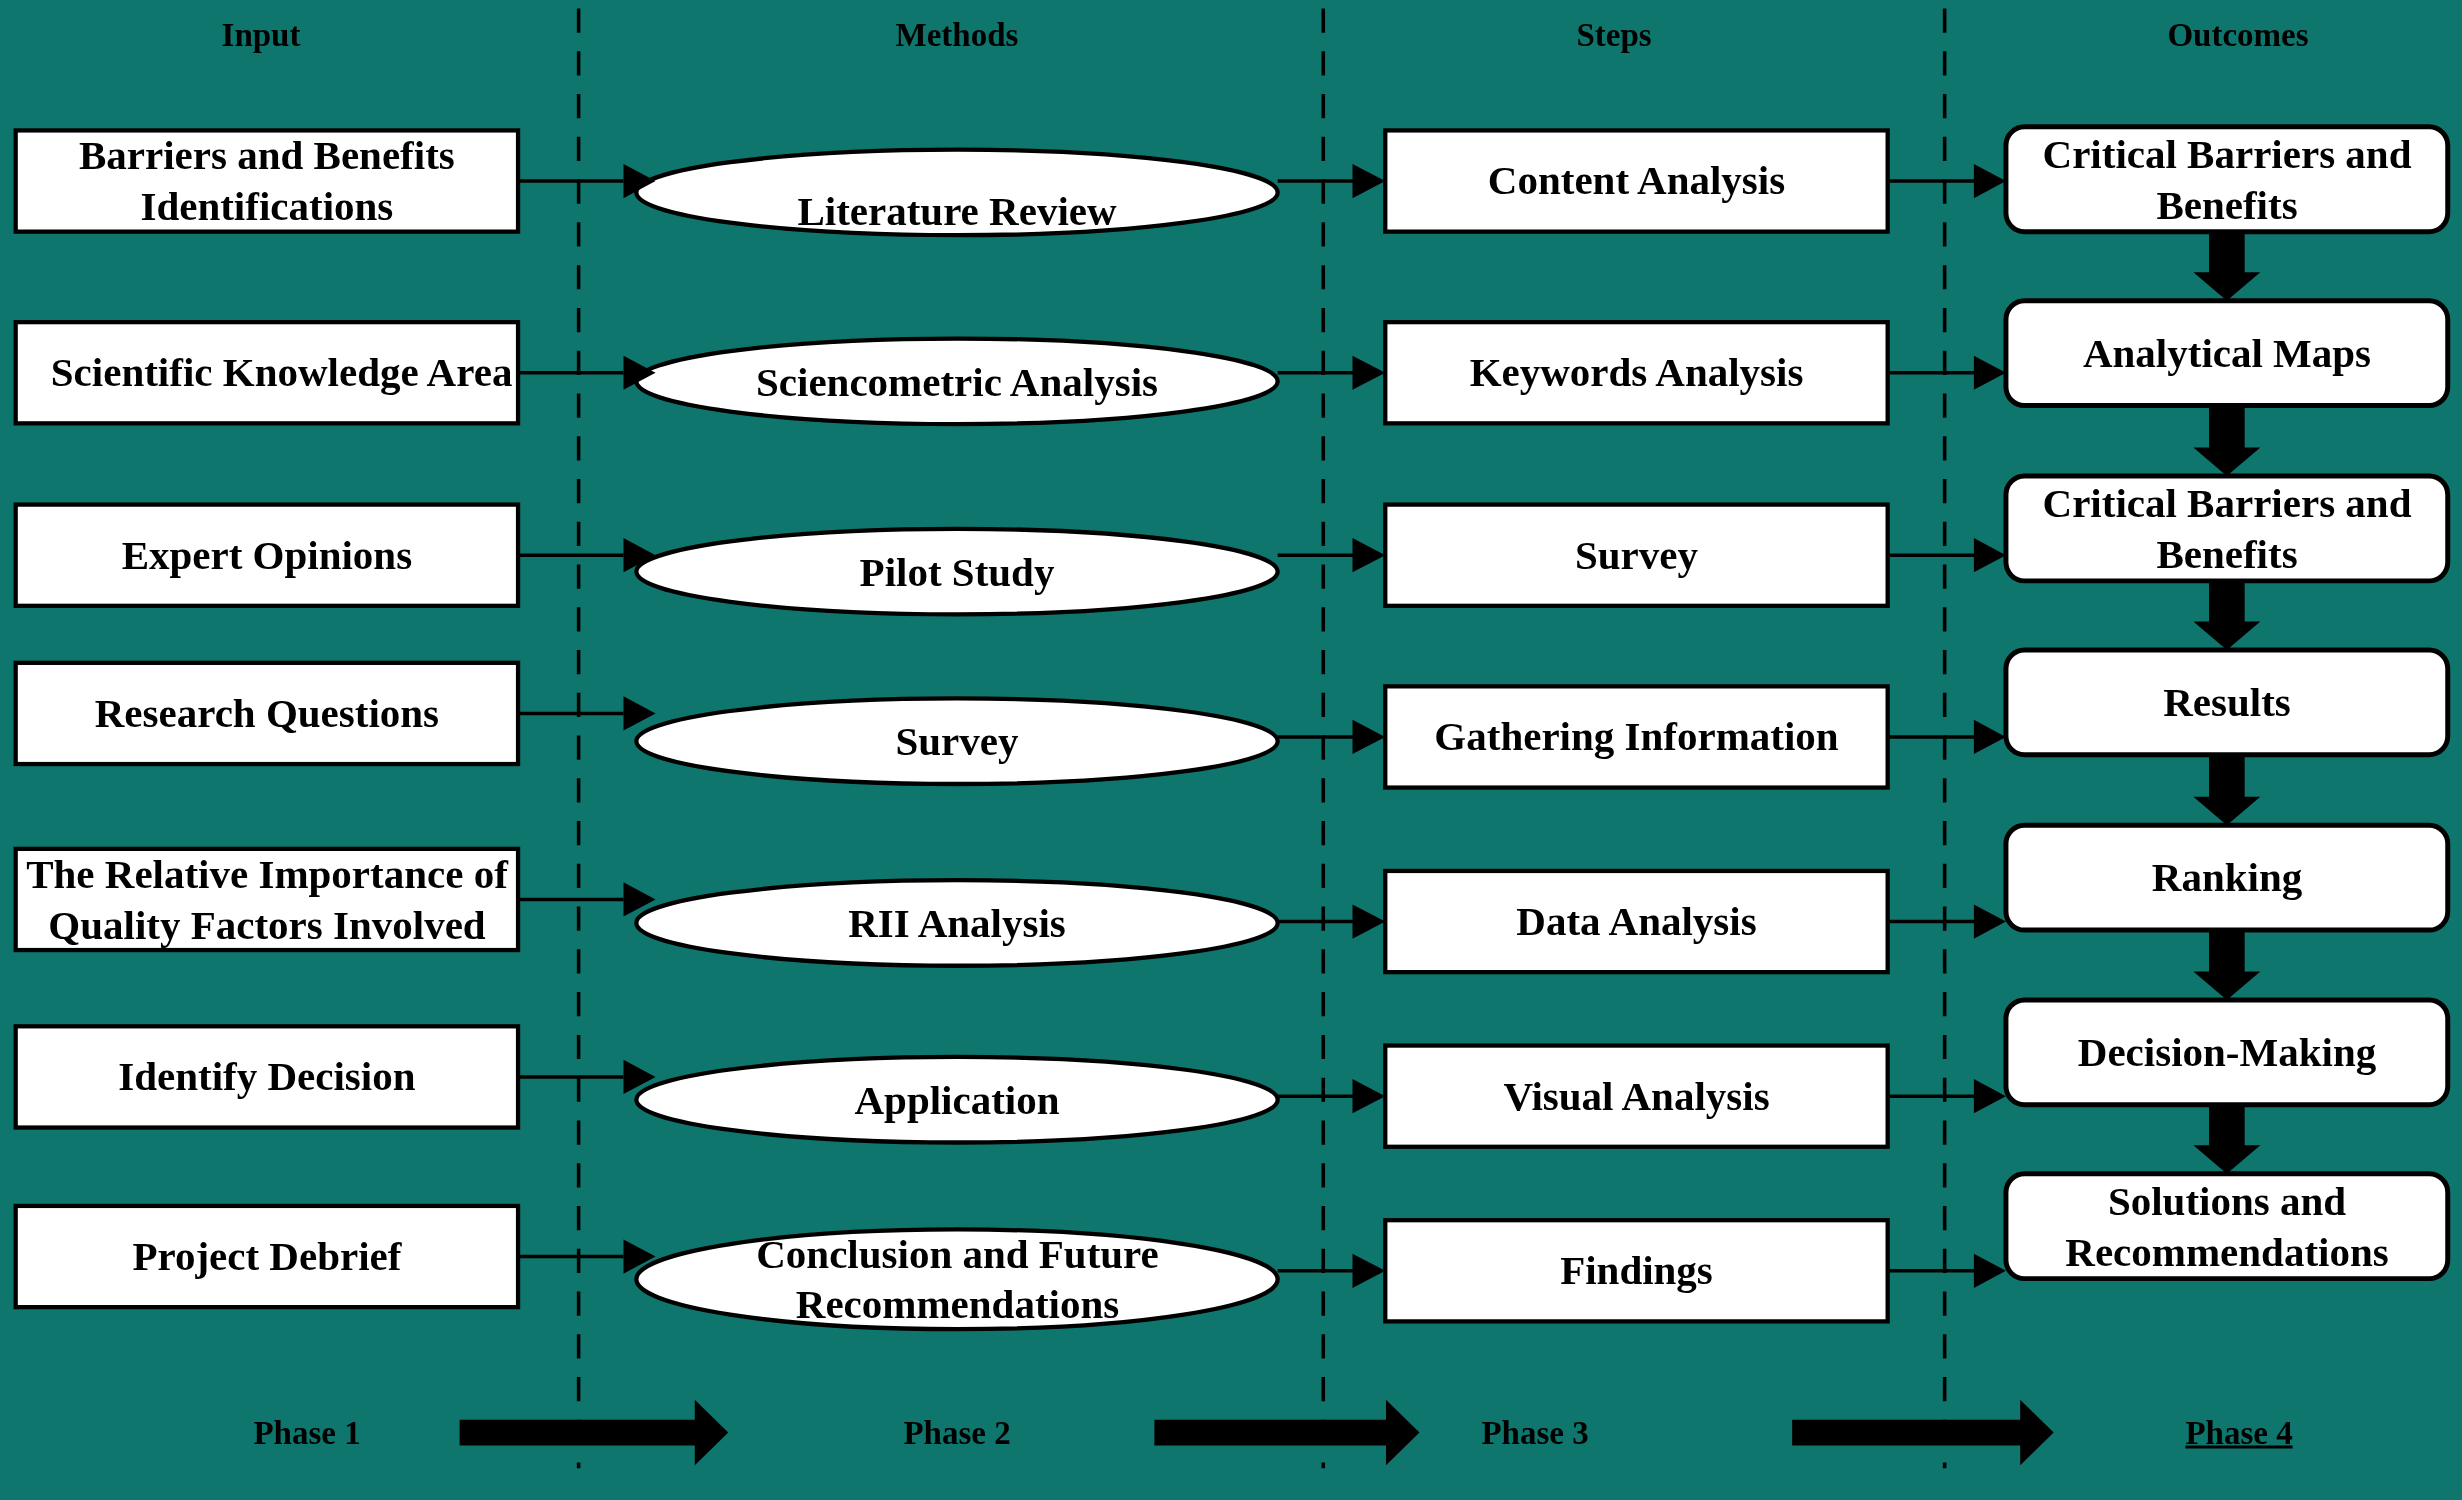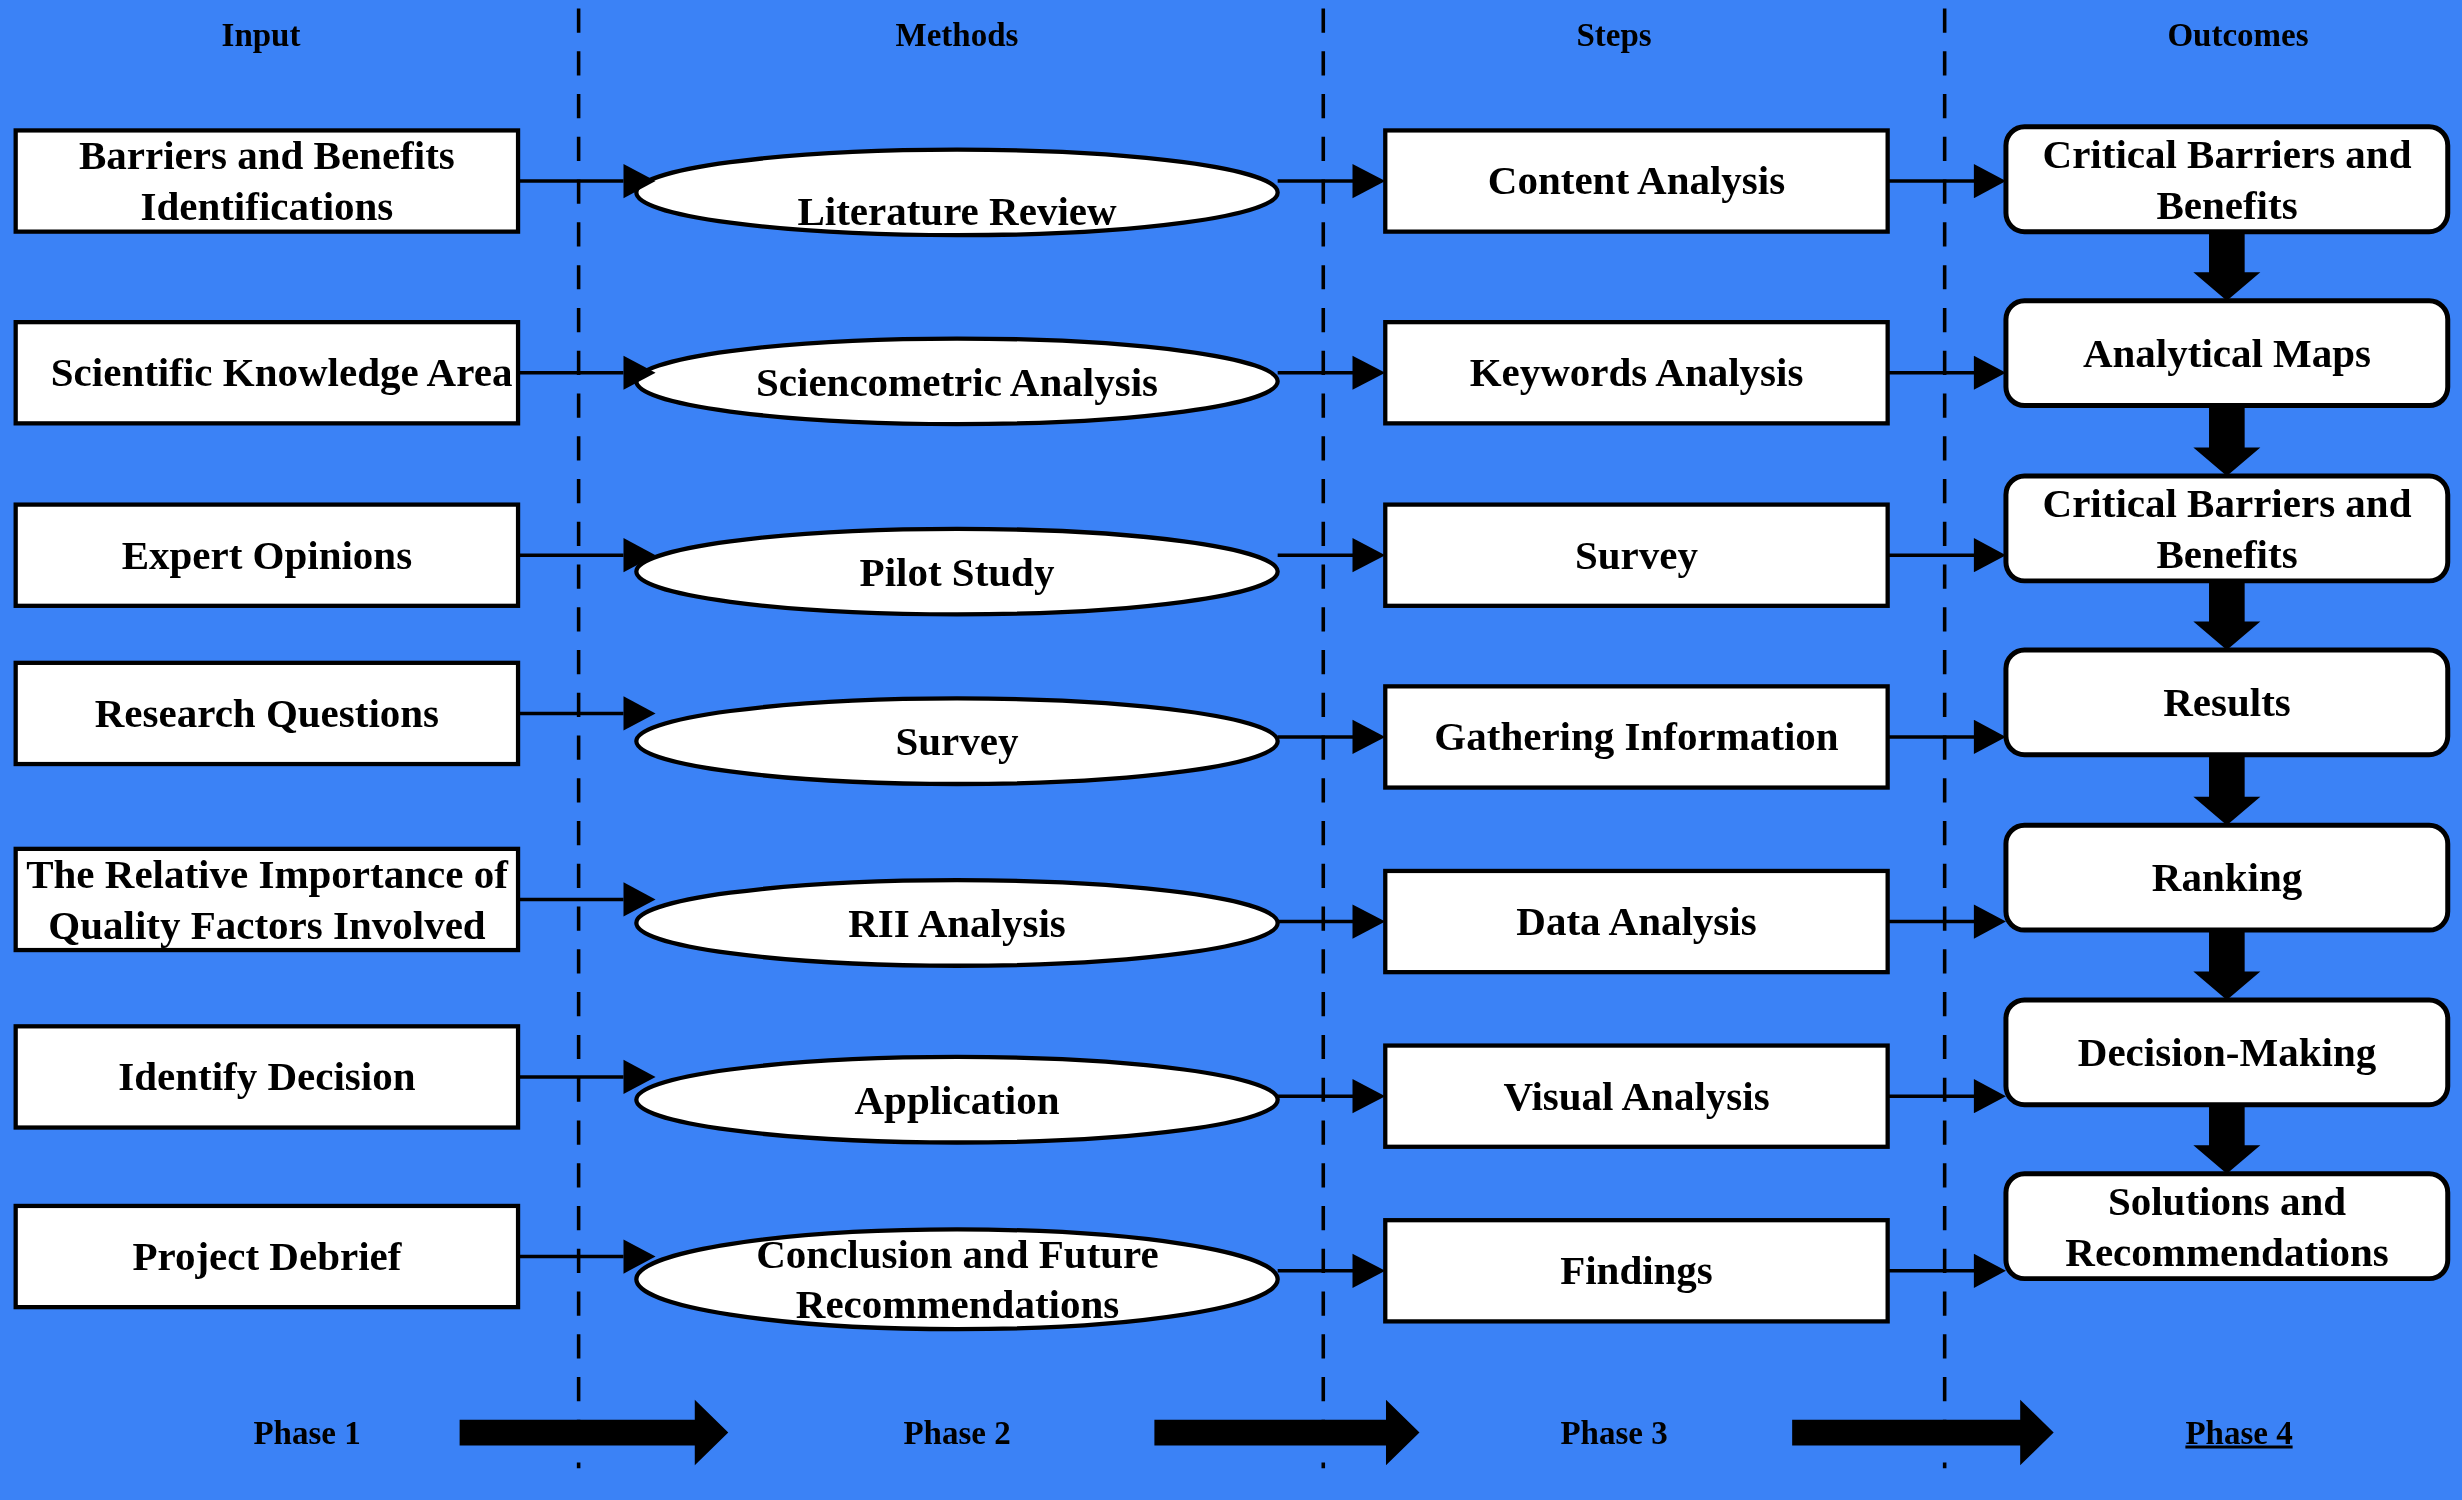--- a/index.html
+++ b/index.html
@@ -4,21 +4,21 @@
 <style>
   html, body {
     margin: 0;
     padding: 0;
     background: #ffffff;
   }
   #canvas {
     position: relative;
     width: 2462px;
     height: 1501px;
-    background: #3b82f6;
+    background: #0f766e;
     font-family: "Liberation Serif", "DejaVu Serif", serif;
     overflow: hidden;
   }
   svg.layer {
     position: absolute;
     top: 0;
     left: 0;
     width: 2462px;
     height: 1501px;
   }
@@ -275,17 +275,17 @@
     </div>
   <div class="node-label" style="left:2017px;top:1000px;width:420px;height:105px;text-align:right;">
       <span>Decision-Making</span>
     </div>
   <div class="node-label" style="left:2017px;top:1174px;width:420px;height:105px;">
       <span>Solutions and Recommendations</span>
     </div>
 
   <div class="phase-label" style="left:259px;  top:1433px;margin-left:48px;">Phase 1</div>
   <div class="phase-label" style="left:957px; top:1433px;">Phase 2</div>
-  <div class="phase-label" style="left:1614px; top:1433px;">Phase 3</div>
+  <div class="phase-label" style="left:1535px; top:1433px;">Phase 3</div>
   <div class="phase-label" style="left:2239px; top:1433px;text-decoration:underline;">Phase 4</div>
 
 </div>
 
 
 </body></html>

